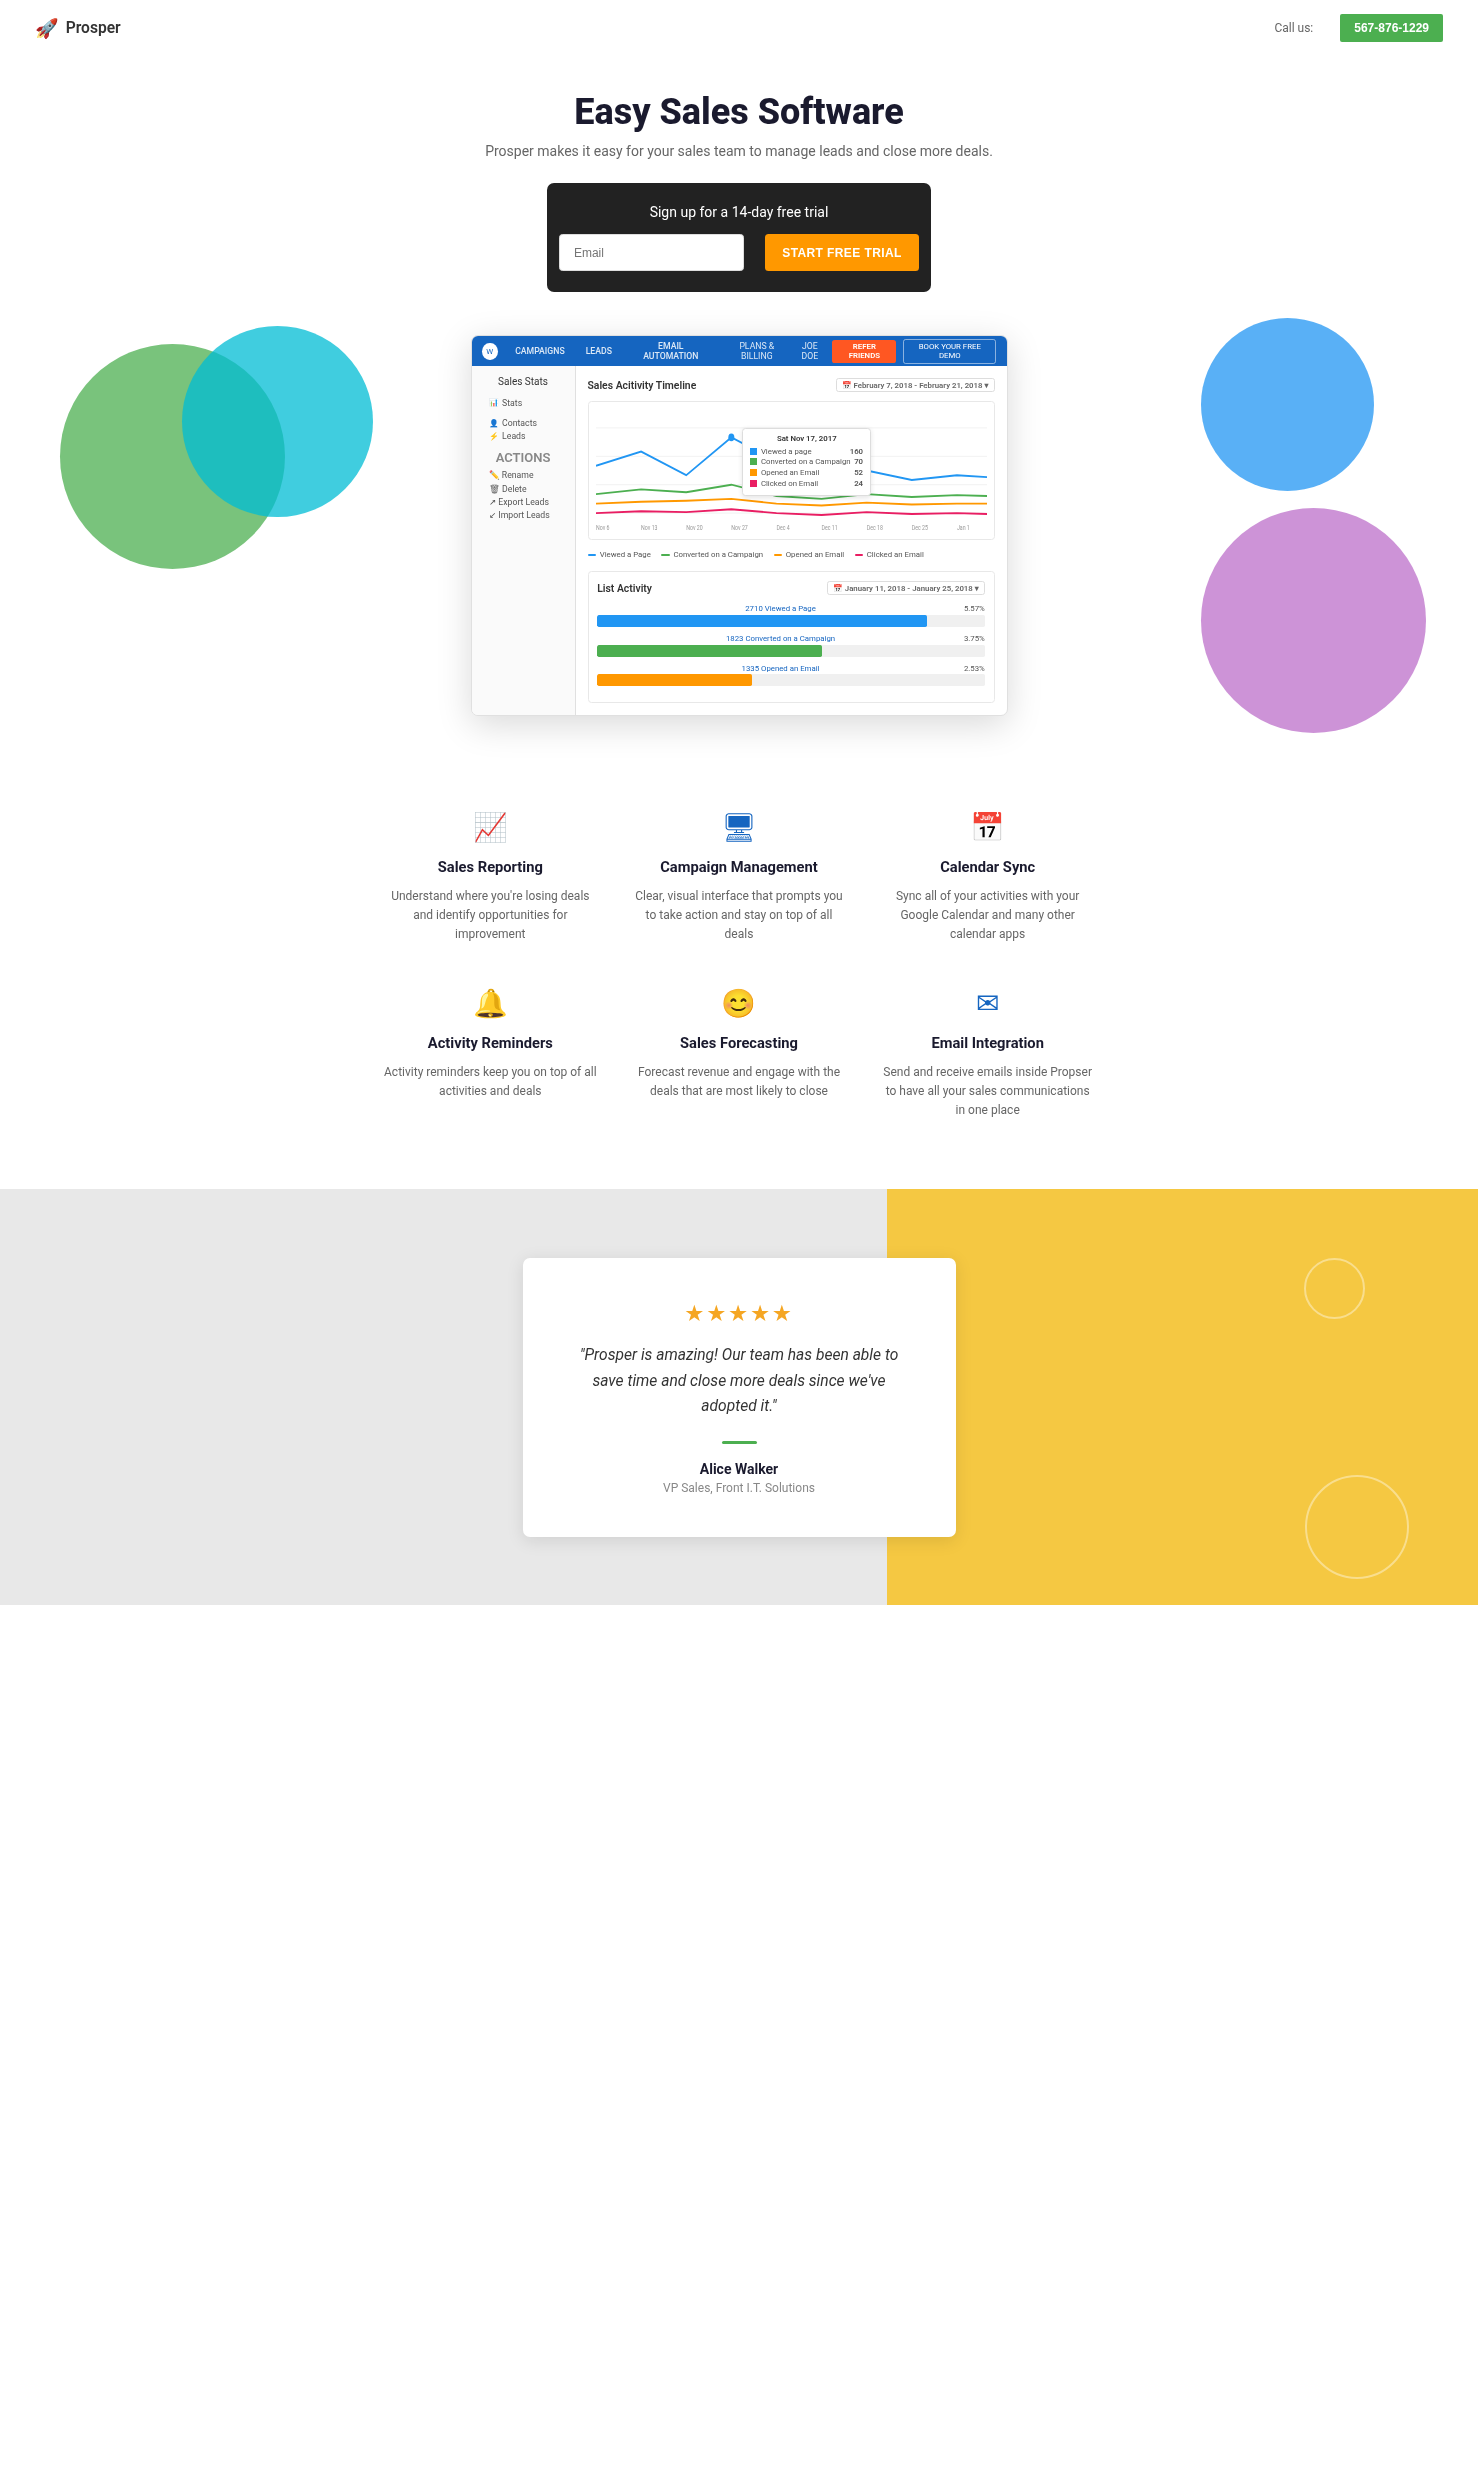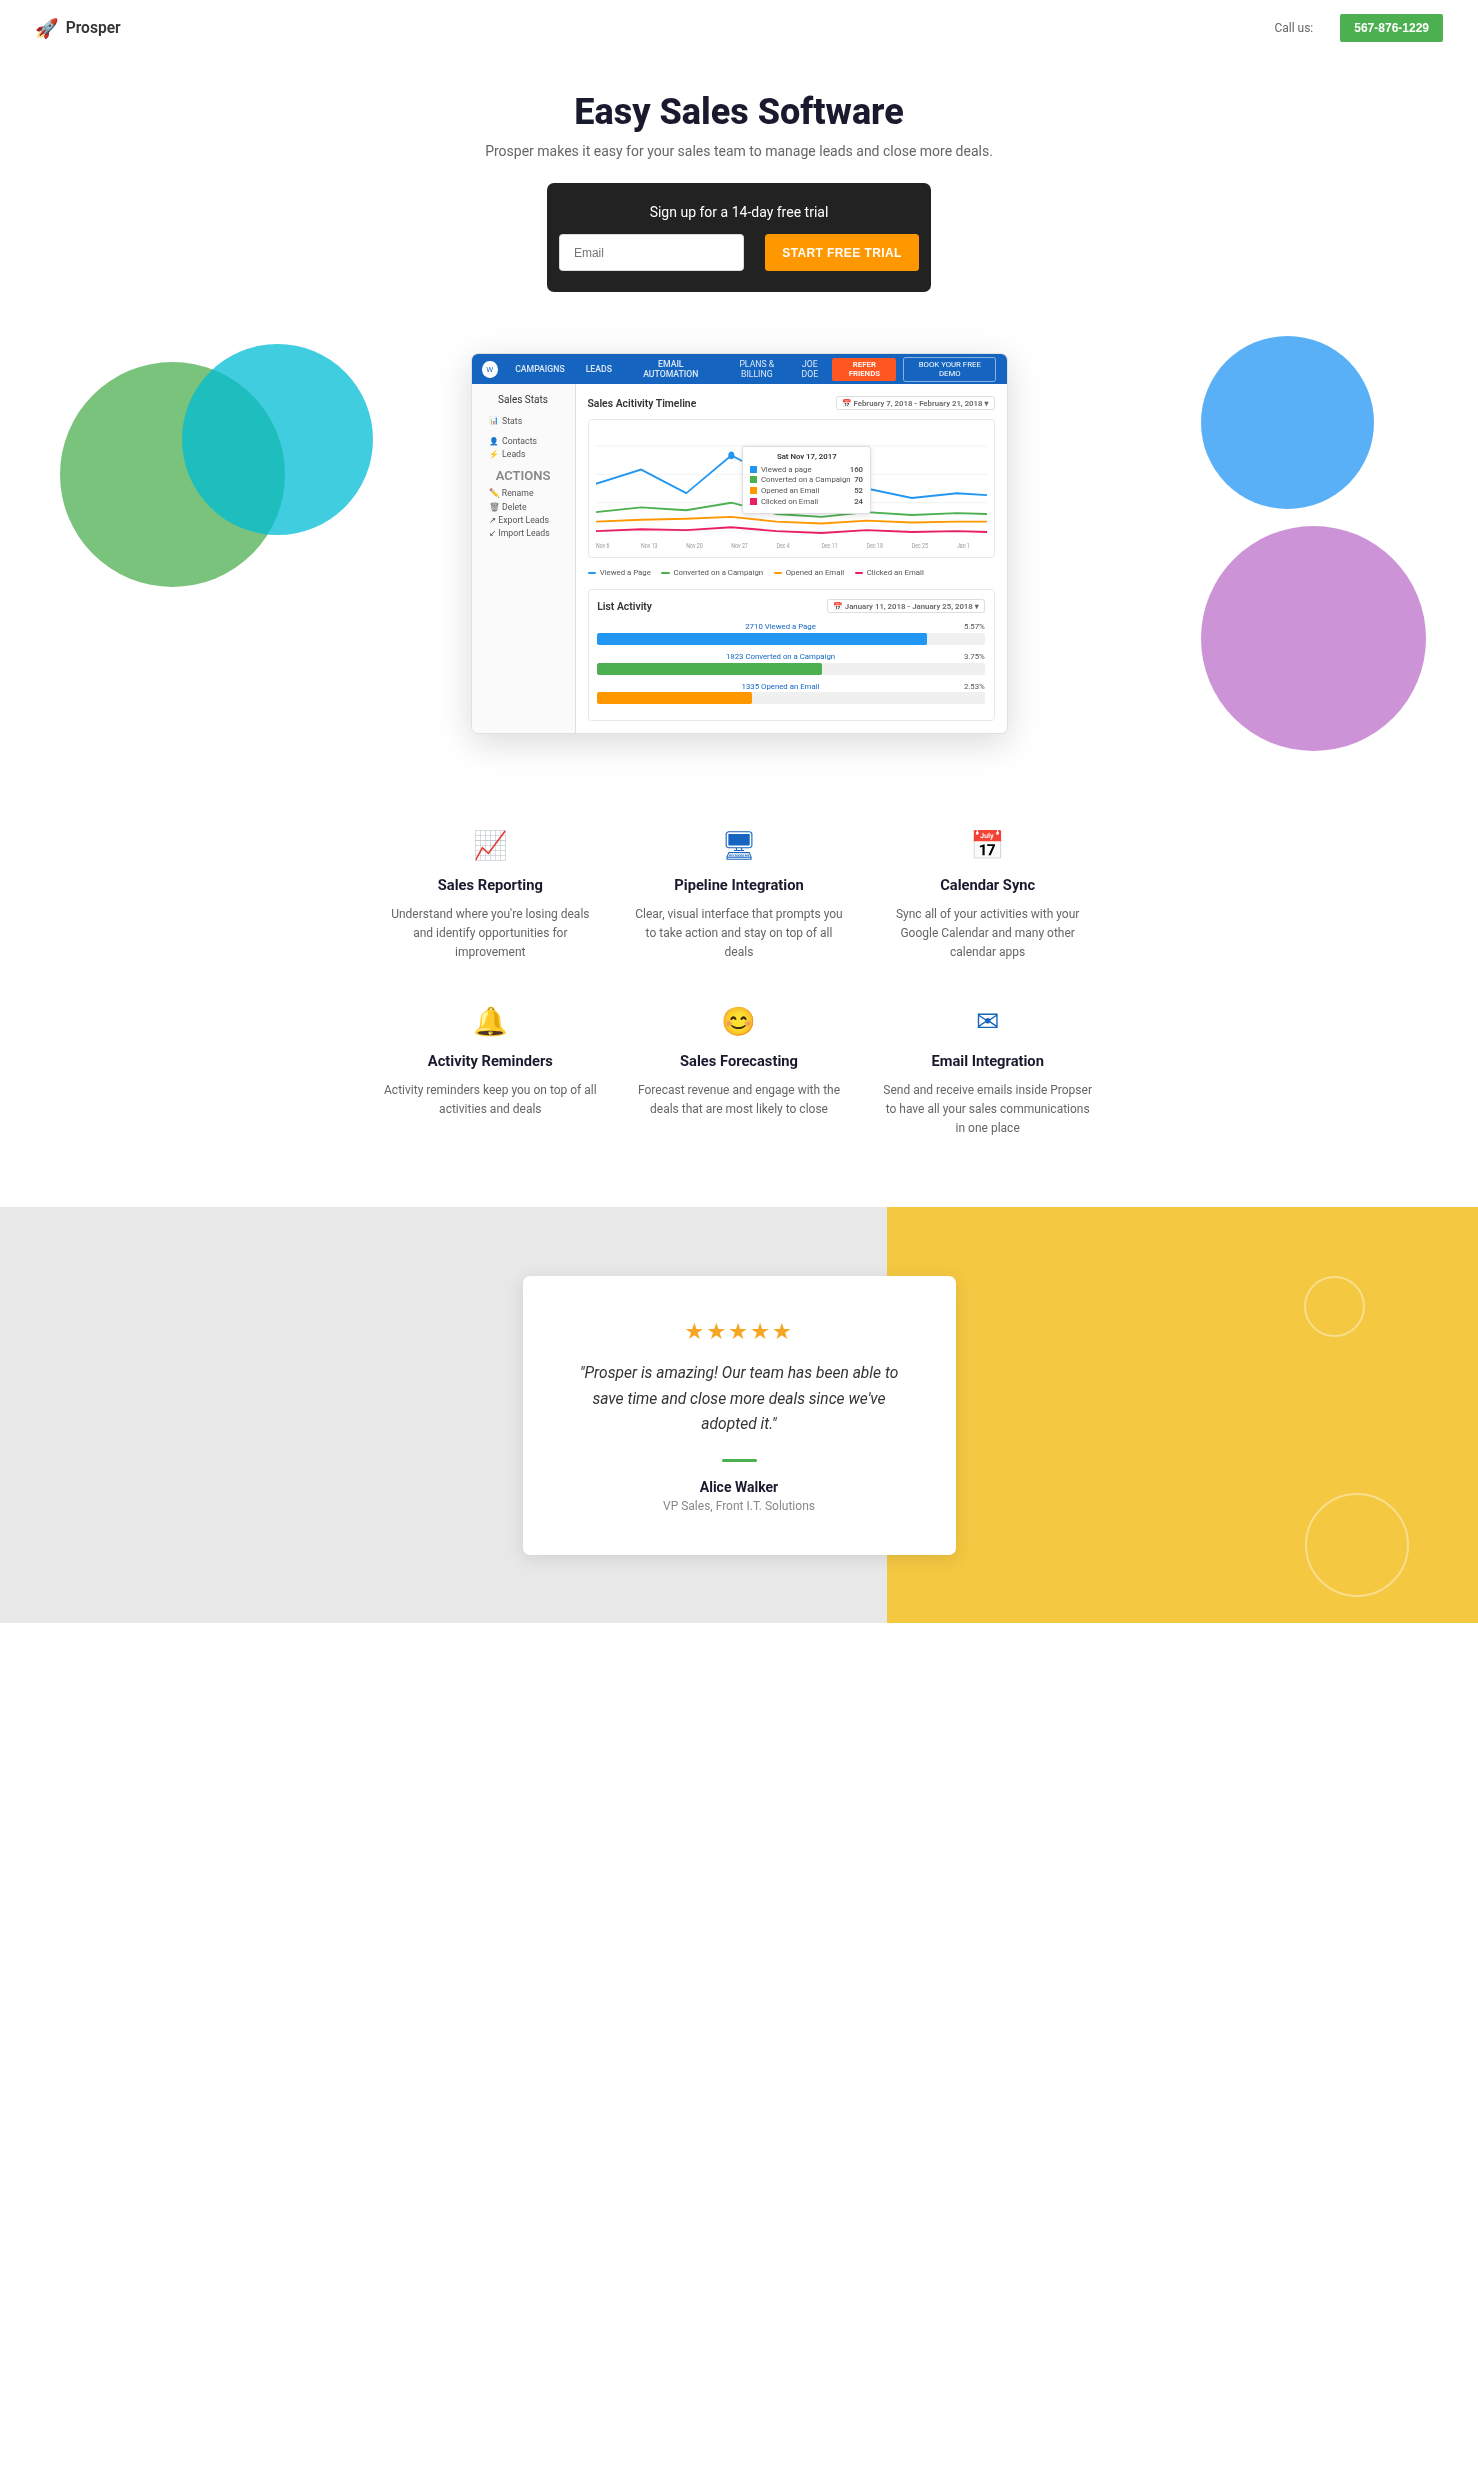--- a/index.html
+++ b/index.html
@@ -20,21 +20,21 @@
 
     
     .bubbles-area { position: relative; height: 433px; display: flex; justify-content: center; align-items: center; overflow: visible; }
     .bubble { position: absolute; border-radius: 50%; opacity: 0.75; }
     .bubble-green { width: 225px; height: 225px; background: #4caf50; top: 35px; left: 43px; }
     .bubble-teal { width: 191px; height: 191px; background: #00bcd4; top: 17.3px; left: 165px; }
     .bubble-blue { width: 173px; height: 173px; background: #2196f3; top: 8.7px; right: 87px; }
     .bubble-purple { width: 225px; height: 225px; background: #9c27b0; bottom: 8.7px; right: 35px; opacity: 0.5; }
 
     
-    .signup-box { background: #222; border-radius: 7px; padding: 21px 12px; display: inline-block; margin-bottom: 35px; min-width: 381px; }
+    .signup-box { background: #222; border-radius: 7px; padding: 21px 12px; display: inline-block; margin-bottom: 17px; min-width: 381px; }
     .signup-box-title { color: #fff; font-size: 14px; margin-bottom: 14px; text-align: center; }
     .signup-form { display: flex; gap: 21px; }
     .email-input { flex: 1; padding: 10.4px 14px; border: 0.9px solid #ddd; border-radius: 3.5px; font-size: 12px; color: #999; background: #fff; }
     .trial-btn { background: #ff9800; color: #fff; border: none; border-radius: 3.5px; padding: 10.4px 17.3px; font-size: 12px; font-weight: 700; cursor: pointer; white-space: nowrap; letter-spacing: 0.4px; }
 
     
     .dashboard-wrap { position: relative; z-index: 10; margin: 0 auto; max-width: 537px; }
     .dashboard-img { width: 100%; background: #fff; border-radius: 7px; box-shadow: 0 8.7px 35px rgba(0,0,0,0.15); overflow: hidden; border: 0.9px solid #e0e0e0; }
 
     
@@ -306,21 +306,21 @@
   <div class="features-grid">
 
     <div class="feature-item">
       <div class="feature-icon">📈</div>
       <div class="feature-title">Sales Reporting</div>
       <div class="feature-desc">Understand where you're losing deals and identify opportunities for improvement</div>
     </div>
 
     <div class="feature-item">
       <div class="feature-icon">🖥</div>
-      <div class="feature-title">Pipeline Integration</div>
+      <div class="feature-title">Campaign Management</div>
       <div class="feature-desc">Clear, visual interface that prompts you to take action and stay on top of all deals</div>
     </div>
 
     <div class="feature-item">
       <div class="feature-icon">📅</div>
       <div class="feature-title">Calendar Sync</div>
       <div class="feature-desc">Sync all of your activities with your Google Calendar and many other calendar apps</div>
     </div>
 
     <div class="feature-item">

